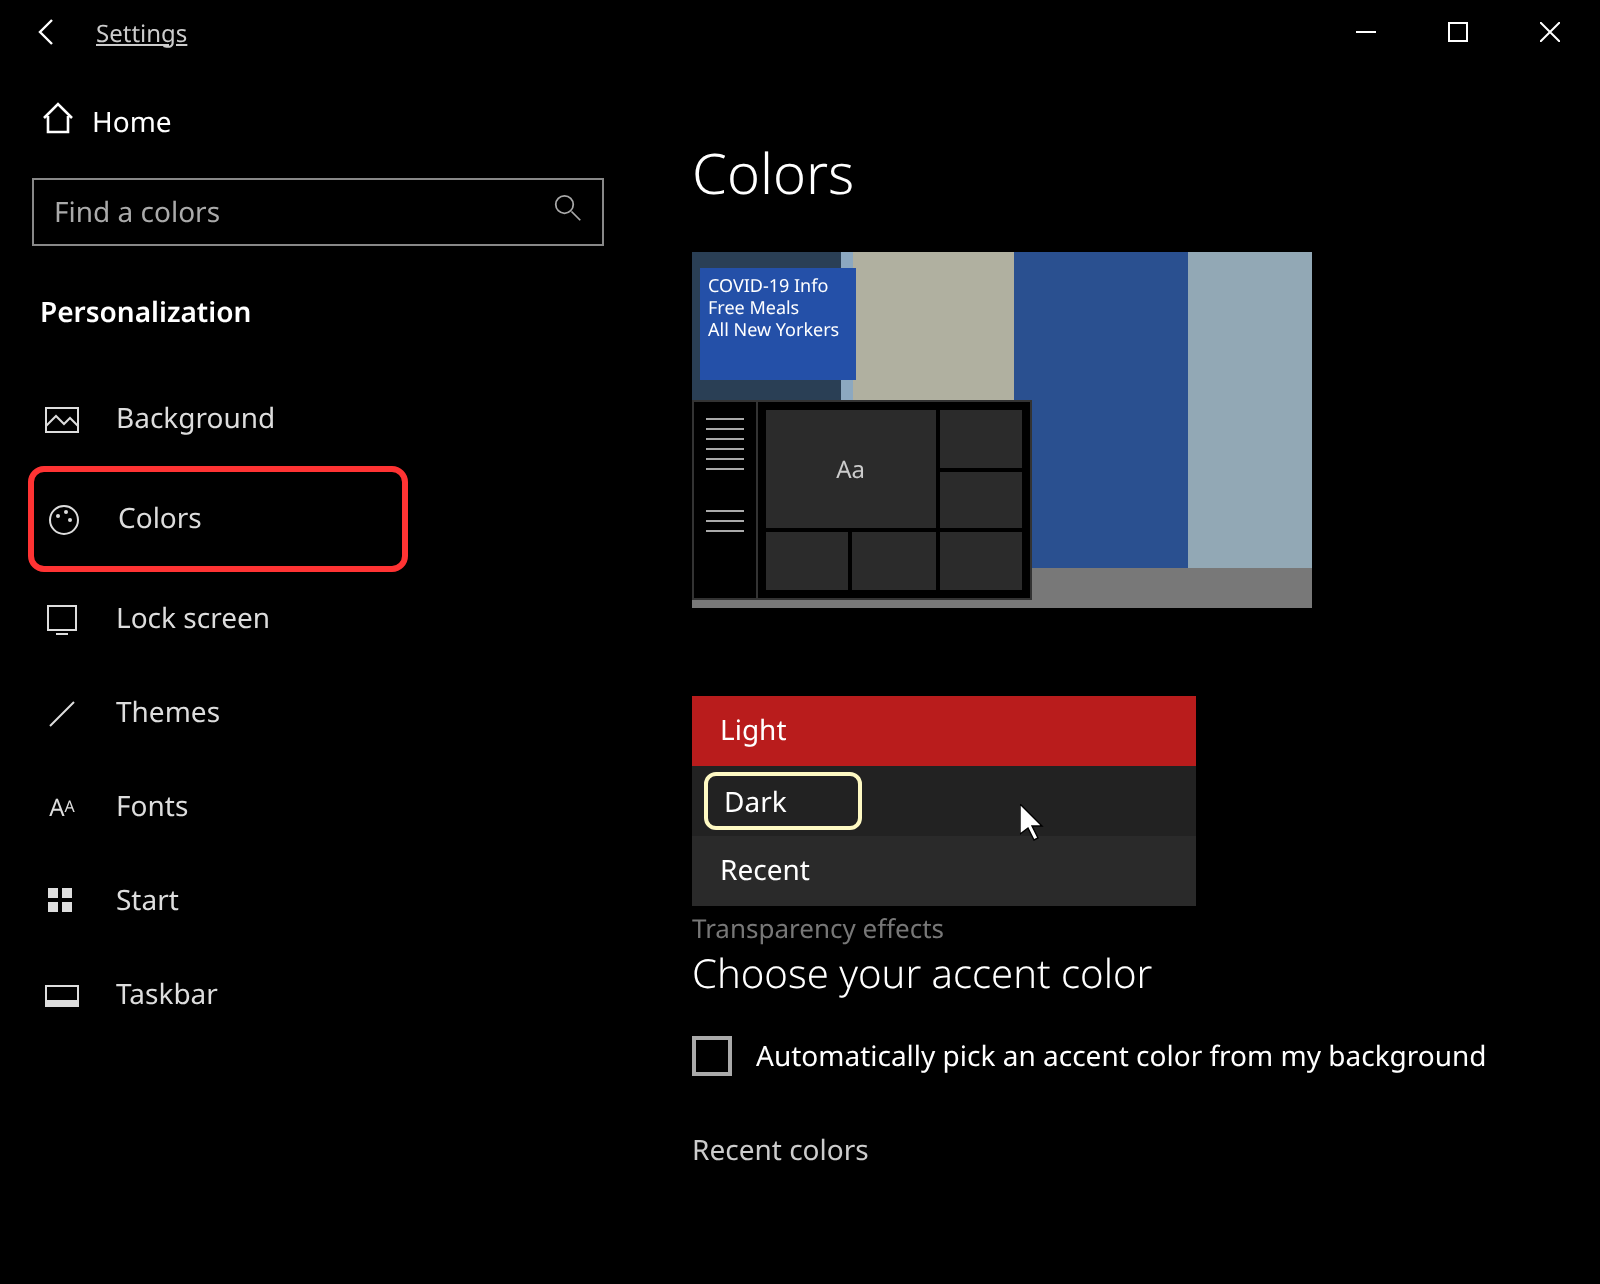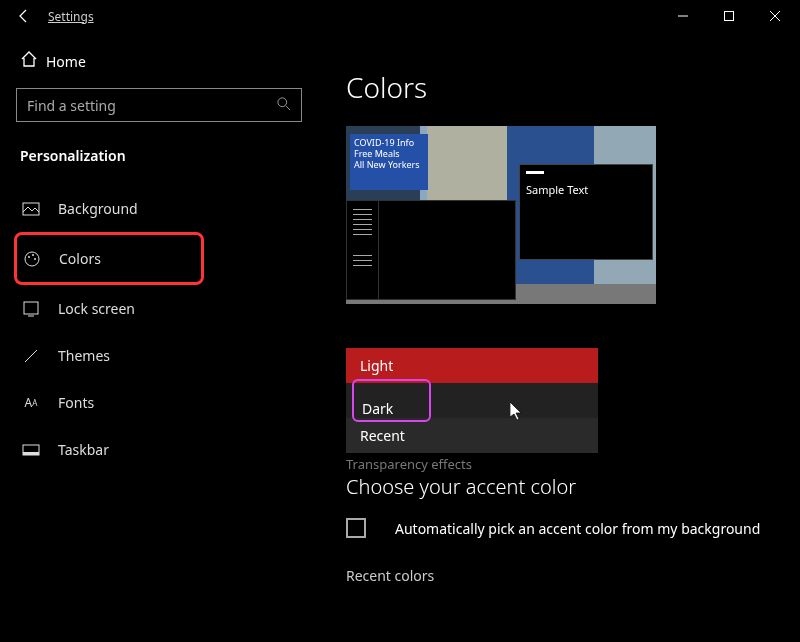--- a/index.html
+++ b/index.html
@@ -38,31 +38,31 @@
     .preview .win1 .side { width: 32px; border-right: 1px solid #333; padding: 8px 6px; display:flex; flex-direction:column; gap:4px; }
     .preview .win1 .side .ln { height: 1px; background:#aaa; }
     .preview .win1 .tiles { flex: 1; display: grid; grid-template-columns: repeat(3,1fr); grid-template-rows: repeat(3, 1fr); gap: 2px; padding: 4px; }
     .preview .win1 .tiles .t { background: #2b2b2b; }
     .preview .win1 .tiles .big { grid-column: span 2; grid-row: span 2; display:flex; align-items:center; justify-content:center; font-size: 12px; color:#ccc; }
 
     .dropdown { width: 252px; background: #2a2a2a; }
     .dd-item { height: 35px; display: flex; align-items: center; padding: 0 14px; font-size: 14px; color: #fff; }
     .dd-item.light { background: #b91c1c; }
     .dd-item.dark { background: #222; }
-    .darklabel { border: 2px solid #d946ef; border-radius: 6px; padding: 18px 36px 2px 8px; margin-left: -8px; }
+    .darklabel { border: 2px solid #fef9c3; border-radius: 6px; padding: 4px 36px 2px 8px; margin-left: -8px; }
     .cursor { position: absolute; left: 510px; top: 402px; }
 
     .trans-label { font-size: 13px; color: #777; margin-top: 2px; }
     .toggle-row { display:flex; align-items:center; gap: 14px; margin: 10px 0 26px; }
     .toggle { width: 44px; height: 20px; border: 2px solid #aaa; border-radius: 20px; position:relative; }
     .toggle .knob { position:absolute; top: 2px; left: 3px; width: 12px; height: 12px; border-radius:50%; background:#aaa; }
     .toggle-label { font-size: 14px; }
 
     .accent-head { font-size: 20px; font-weight: 300; margin-bottom: 18px; }
-    .check-row { display:flex; align-items:center; gap: 29px; font-size: 14px; margin-bottom: 26px; }
+    .check-row { display:flex; align-items:center; gap: 12px; font-size: 14px; margin-bottom: 26px; }
     .check { width: 20px; height: 20px; border: 2px solid #aaa; }
     .recent { font-size: 14px; color: #ccc; margin-top: 28px; }
   </style>
 </head>
 <body>
 
 <div class="window">
   <div class="titlebar">
     <span class="back-icon">
       <svg viewBox="0 0 16 16" width="16" height="16">
@@ -95,21 +95,21 @@
       <div class="home">
         <span class="ico">
           <svg viewBox="0 0 18 18" width="18" height="18">
               <path d="M2 9 L9 2 L16 9 M4 8 V16 H14 V8" stroke="#fff" fill="none" stroke-width="1.3"></path>
             </svg>
         </span>
         <span data-bind="home_label">Home</span>
       </div>
 
       <div class="search">
-        <span data-bind="search_placeholder">Find a setting</span>
+        <span data-bind="search_placeholder">Find a colors</span>
         <span>
           <svg viewBox="0 0 16 16" width="14" height="14">
               <circle cx="6" cy="6" r="5" stroke="#aaa" fill="none"></circle>
               <path d="M10 10 L15 15" stroke="#aaa"></path>
             </svg>
         </span>
       </div>
 
       <div class="section-head" data-bind="section">Personalization</div>
 
@@ -151,54 +151,69 @@
             </span>
           <span data-bind="nav.themes">Themes</span>
         </li>
         <li class="navitem">
           <span class="ico" style="font-size:12px;color:#ddd;">A<span style="font-size:8px">A</span></span>
           <span data-bind="nav.fonts">Fonts</span>
         </li>
         <li class="navitem">
           <span class="ico">
               <svg viewBox="0 0 18 18" width="18" height="18">
+                <rect x="2" y="2" width="5" height="5" fill="#ddd"></rect>
+                <rect x="9" y="2" width="5" height="5" fill="#ddd"></rect>
+                <rect x="2" y="9" width="5" height="5" fill="#ddd"></rect>
+                <rect x="9" y="9" width="5" height="5" fill="#ddd"></rect>
+              </svg>
+            </span>
+          <span data-bind="nav.start">Start</span>
+        </li>
+        <li class="navitem">
+          <span class="ico">
+              <svg viewBox="0 0 18 18" width="18" height="18">
                 <rect x="1" y="4" width="16" height="10" stroke="#ddd" fill="none"></rect>
                 <rect x="1" y="11" width="16" height="3" fill="#ddd"></rect>
               </svg>
             </span>
           <span data-bind="nav.taskbar">Taskbar</span>
         </li>
       </ul>
     </div>
 
     <div class="main">
       <div class="page-title" data-bind="page.title">Colors</div>
 
       <div class="preview">
         <div class="bg"></div>
         <div class="billboard" data-bind="page.billboard_text">COVID-19 Info
 Free Meals
 All New Yorkers</div>
         <div class="ground"></div>
-        <div class="win2">
-          <div class="stub"></div>
-          <div class="st" data-bind="page.sample_text">Sample Text</div>
-        </div>
         <div class="win1">
           <div class="side">
             <div class="ln"></div>
               <div class="ln"></div>
               <div class="ln"></div>
               <div class="ln"></div>
               <div class="ln"></div>
               <div class="ln"></div>
             <div style="height:12px"></div>
             <div class="ln"></div>
               <div class="ln"></div>
               <div class="ln"></div>
+          </div>
+          <div class="tiles">
+            <div class="t big" data-bind="page.aa">Aa</div>
+            <div class="t"></div>
+              <div class="t"></div>
+              <div class="t"></div>
+              <div class="t"></div>
+              <div class="t"></div>
           </div>
         </div>
       </div>
 
       <div class="dropdown">
         <div class="dd-item light">
             <span data-bind="page.options.light">Light</span>
           </div>
         <div class="dd-item dark">
             <span class="darklabel" data-bind="page.options.dark">Dark</span>

